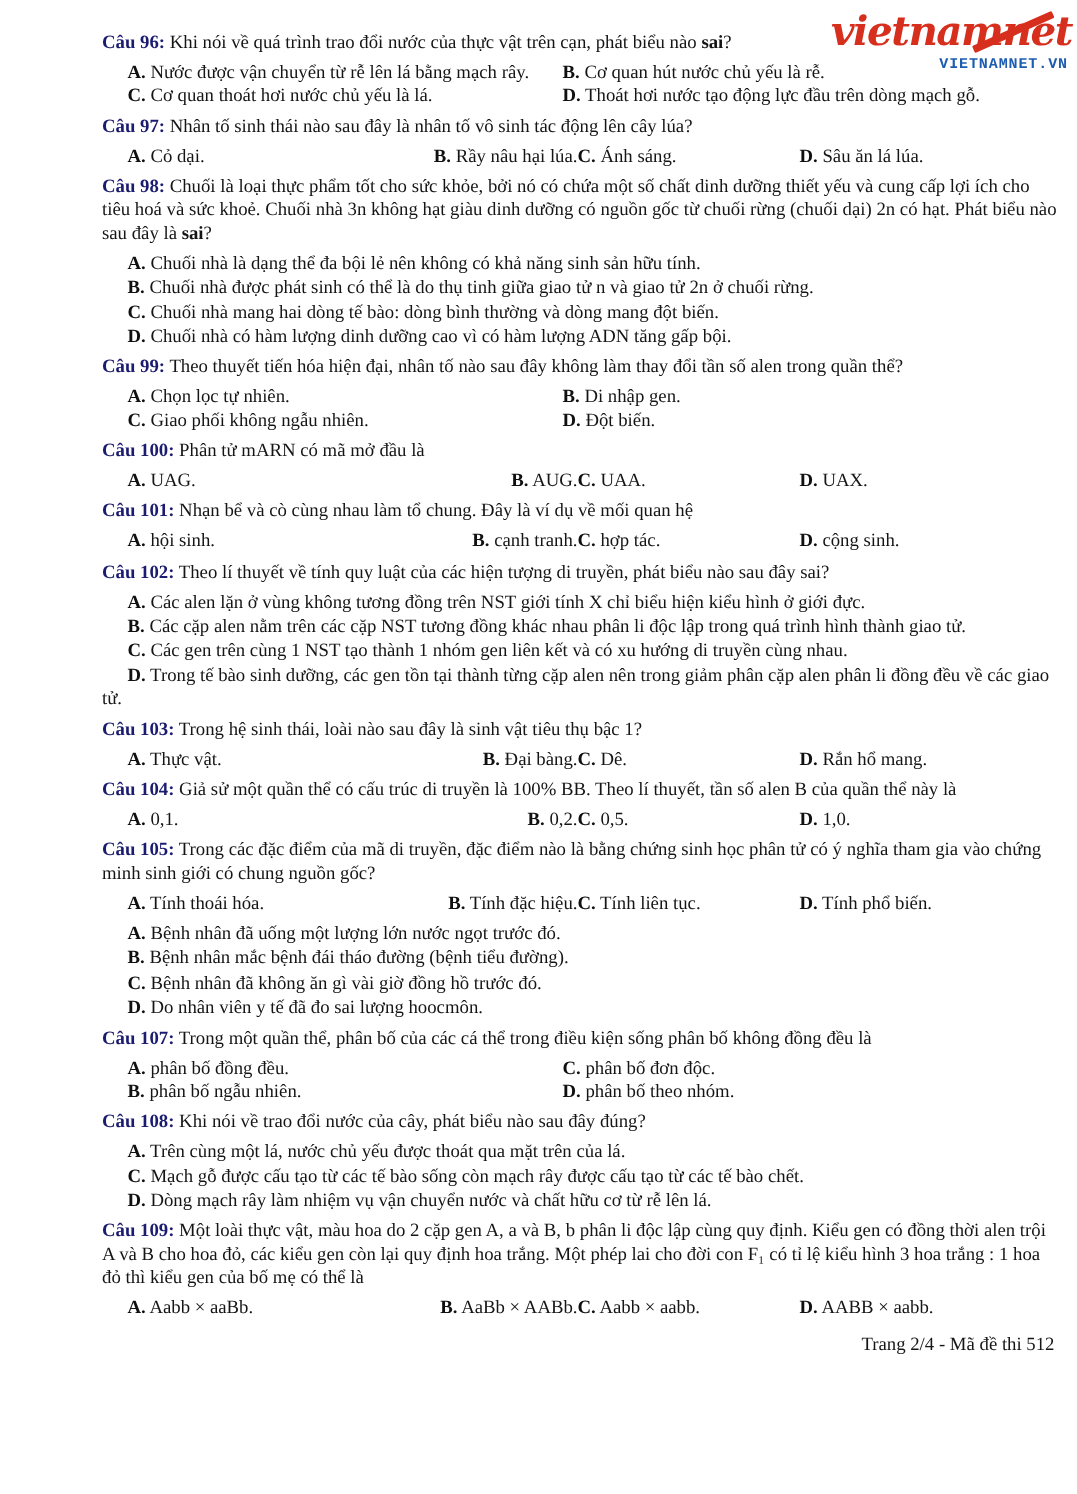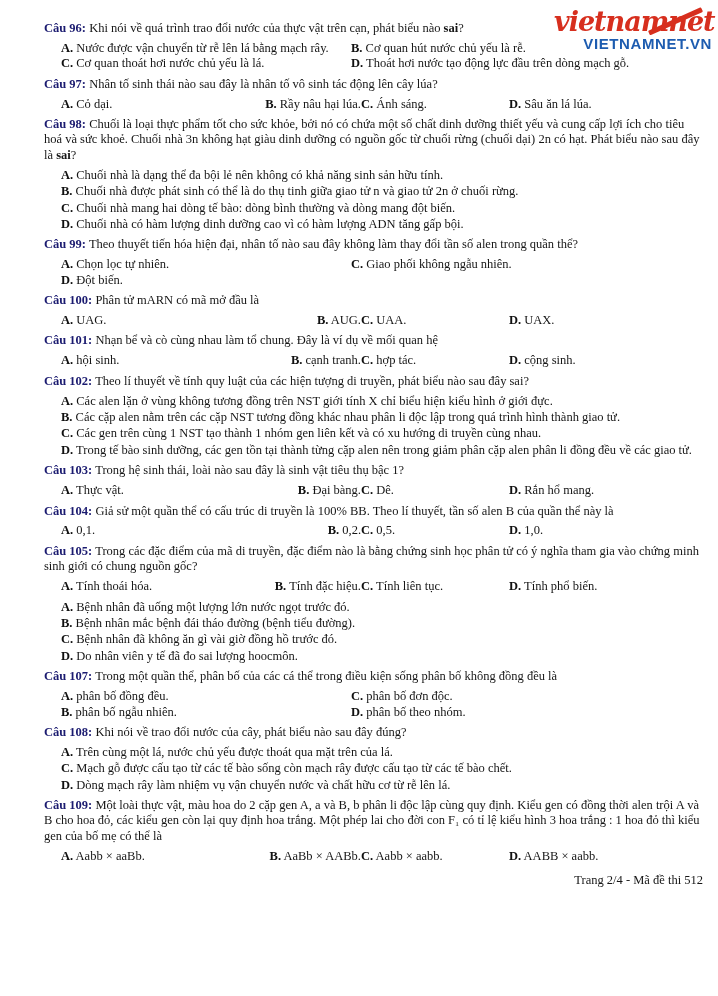--- a/index.html
+++ b/index.html
@@ -1,21 +1,21 @@
 <!DOCTYPE html>
 <html><head>
 <meta charset="utf-8">
 <style>
   html,body{margin:0;padding:0;}
   body{
     width:718px;height:996px;background:#ffffff;overflow:hidden;position:relative;
     font-family:"Liberation Serif", serif;
     font-size:12.5px;line-height:15.4px;color:#151515;
   }
-  .content{padding:16px 13px 0 44px;}
+  .content{padding:16px 13px 0 68px;}
   .question{margin-top:5px;}
   .q-text{margin:0;}
   .q-label{color:#1b1b70;white-space:nowrap;}
   .opts{margin-top:4.5px;}
   .opt{margin:0;}
   .opt b{color:#101010;}
   .opts.list .opt{text-indent:17px;margin-top:1px;}
   .opts.cols-4{display:flex;margin-left:17px;}
   .opts.cols-4 .opt:nth-child(1){width:147px;}
   .opts.cols-4 .opt:nth-child(2){width:153px;text-align:right;}
@@ -29,22 +29,22 @@
   .logo{position:absolute;top:6px;right:6px;width:158px;text-align:right;z-index:5;}
   .logo-script{
     font-family:"DejaVu Serif",serif;font-style:italic;font-weight:bold;
     font-size:27px;line-height:32px;color:#d72f1e;letter-spacing:-1px;white-space:nowrap;
   }
   .logo-slash{
     position:absolute;top:1px;right:10px;width:58px;height:5px;background:#d72f1e;
     transform:rotate(-24deg);transform-origin:right center;border-radius:1px;
   }
   .logo-domain{
-    font-family:Liberation Sans, sans-serif;font-weight:bold;
-    font-size:15px;line-height:12px;color:#1d5cb0;letter-spacing:0.6px;
+    font-family:Liberation Mono, monospace;font-weight:bold;
+    font-size:10px;line-height:12px;color:#1d5cb0;letter-spacing:0.6px;
   }
 </style>
 </head>
 <body>
 
 <div class="logo">
   <span class="logo-slash"></span>
   <div class="logo-script">vietnamnet</div>
   <div class="logo-domain">VIETNAMNET.VN</div>
 </div>
@@ -75,20 +75,21 @@
           <p class="opt"><b>A.</b> <span>Chuối nhà là dạng thể đa bội lẻ nên không có khả năng sinh sản hữu tính.</span></p>
           <p class="opt"><b>B.</b> <span>Chuối nhà được phát sinh có thể là do thụ tinh giữa giao tử n và giao tử 2n ở chuối rừng.</span></p>
           <p class="opt"><b>C.</b> <span>Chuối nhà mang hai dòng tế bào: dòng bình thường và dòng mang đột biến.</span></p>
           <p class="opt"><b>D.</b> <span>Chuối nhà có hàm lượng dinh dưỡng cao vì có hàm lượng ADN tăng gấp bội.</span></p>
         </div>
       </div>
       <div class="question">
         <p class="q-text"><b class="q-label">Câu 99:</b> <span>Theo thuyết tiến hóa hiện đại, nhân tố nào sau đây không làm thay đổi tần số alen trong quần thể?</span></p>
         <div class="opts cols-2">
           <p class="opt"><b>A.</b> <span>Chọn lọc tự nhiên.</span></p>
+          <p class="opt"><b>B.</b> <span>Di nhập gen.</span></p>
           <p class="opt"><b>C.</b> <span>Giao phối không ngẫu nhiên.</span></p>
           <p class="opt"><b>D.</b> <span>Đột biến.</span></p>
         </div>
       </div>
       <div class="question">
         <p class="q-text"><b class="q-label">Câu 100:</b> <span>Phân tử mARN có mã mở đầu là</span></p>
         <div class="opts cols-4">
           <p class="opt"><b>A.</b> <span>UAG.</span></p>
           <p class="opt"><b>B.</b> <span>AUG.</span></p>
           <p class="opt"><b>C.</b> <span>UAA.</span></p>

